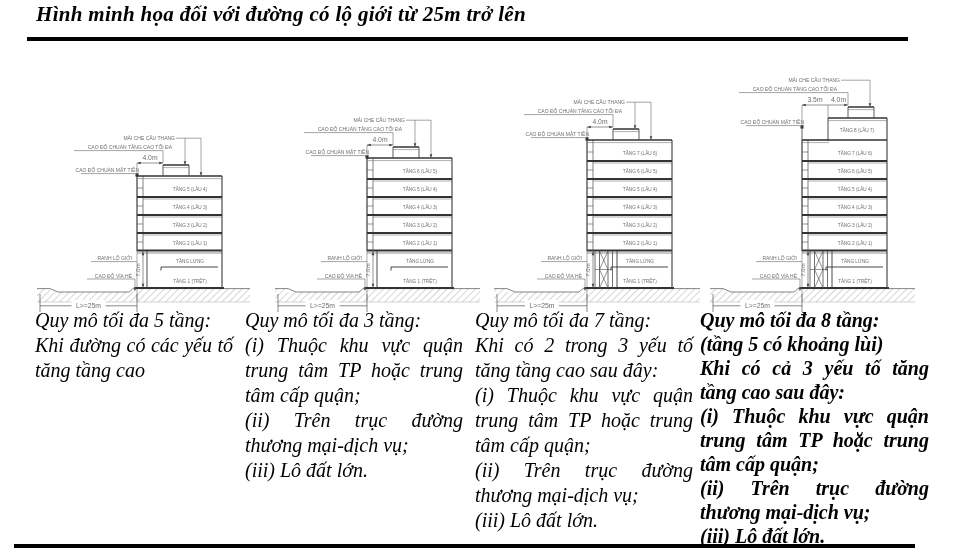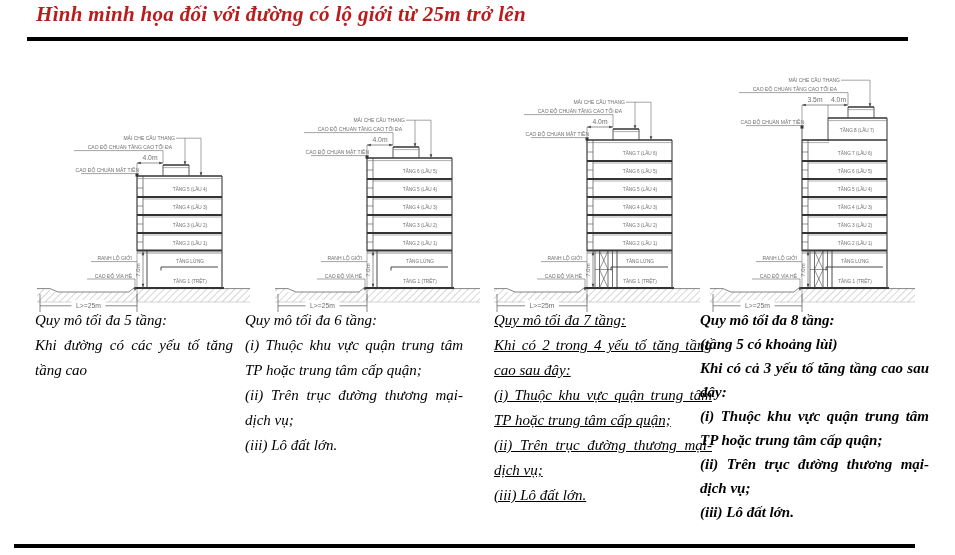--- a/index.html
+++ b/index.html
@@ -1,31 +1,31 @@
 <!DOCTYPE html>
 <html><head>
 <meta charset="utf-8">
 <style>
   html,body{margin:0;padding:0;background:#fff;}
   body{width:955px;height:555px;position:relative;overflow:hidden;
        font-family:"Liberation Serif",serif;}
   .page-title{position:absolute;left:36px;top:2px;white-space:nowrap;
       font-family:"Liberation Serif",serif;font-style:italic;font-weight:bold;
-      font-size:21px;letter-spacing:.3px;color:#b91c1c;}
+      font-size:21px;letter-spacing:.3px;color:#000000;}
   .rule-top{position:absolute;left:27px;top:37px;width:881px;height:3.5px;background:#000;}
   .rule-bottom{position:absolute;left:14px;top:544px;width:901px;height:3.5px;background:#000;}
   svg.canvas{position:absolute;left:0;top:0;}
   svg text{font-family:"Liberation Sans",sans-serif;fill:#6f6f6f;}
   .caption{position:absolute;top:308px;color:#000;text-align:justify;
       font-family:"Liberation Serif",serif;font-style:italic;
-      font-size:15px;line-height:25px;}
+      font-size:20px;line-height:25px;}
   .caption p{margin:0;}
   .c1{left:35px;width:198px;}
   .c2{left:245px;width:218px;}
-  .c3{left:494px;width:218px;text-decoration:underline;}
+  .c3{left:475px;width:218px;}
   .c4{left:700px;width:229px;line-height:24px;font-weight:bold;}
 </style>
 </head>
 <body>
 
 <div class="page-title">Hình minh họa đối với đường có lộ giới từ 25m trở lên</div>
 <div class="rule-top"></div>
 
 <svg class="canvas" width="955" height="332" viewBox="0 0 955 332">
   <defs>
@@ -377,28 +377,28 @@
       <line x1="800" y1="279" x2="800" y2="290" stroke="#4a4a4a" stroke-width="0.5"></line>
       <path d="M800 291l-1.3 -3.8l2.6 0z" fill="#444444"></path>
     </g>
   </svg>
 
 <div class="caption c1">
     <p>Quy mô tối đa 5 tầng:</p>
     <p>Khi đường có các yếu tố tăng tầng cao</p>
   </div>
 <div class="caption c2">
-    <p>Quy mô tối đa 6 tầng:</p>
+    <p>Quy mô tối đa 3 tầng:</p>
     <p>(i) Thuộc khu vực quận trung tâm TP hoặc trung tâm cấp quận;</p>
     <p>(ii) Trên trục đường thương mại-dịch vụ;</p>
     <p>(iii) Lô đất lớn.</p>
   </div>
 <div class="caption c3">
     <p>Quy mô tối đa 7 tầng:</p>
-    <p>Khi có 2 trong 4 yếu tố tăng tầng cao sau đây:</p>
+    <p>Khi có 2 trong 3 yếu tố tăng tầng cao sau đây:</p>
     <p>(i) Thuộc khu vực quận trung tâm TP hoặc trung tâm cấp quận;</p>
     <p>(ii) Trên trục đường thương mại-dịch vụ;</p>
     <p>(iii) Lô đất lớn.</p>
   </div>
 <div class="caption c4">
     <p>Quy mô tối đa 8 tầng:</p>
     <p>(tầng 5 có khoảng lùi)</p>
     <p>Khi có cả 3 yếu tố tăng tầng cao sau đây:</p>
     <p>(i) Thuộc khu vực quận trung tâm TP hoặc trung tâm cấp quận;</p>
     <p>(ii) Trên trục đường thương mại-dịch vụ;</p>

